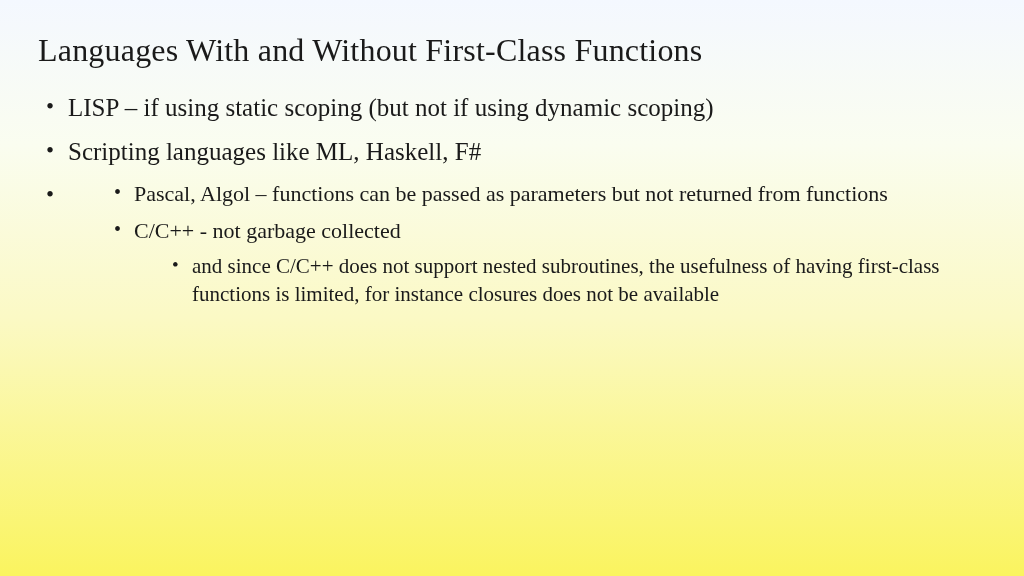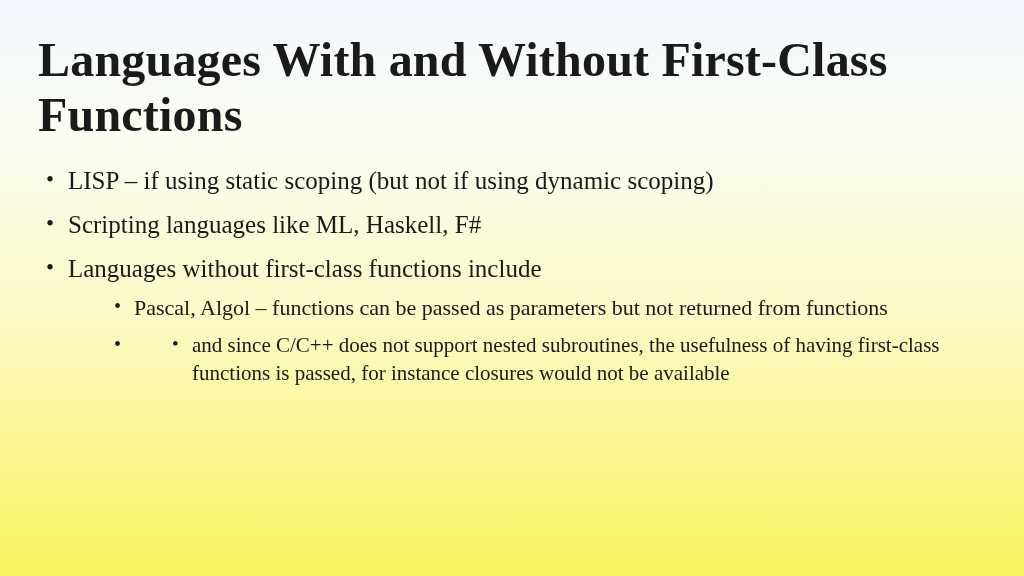--- a/index.html
+++ b/index.html
@@ -6,22 +6,22 @@
     body {
       width: 1024px;
       height: 576px;
       background: linear-gradient(to bottom, #f4f8ff 0%, #fafdf0 25%, #fbf9c5 55%, #faf45f 100%);
       font-family: 'Times New Roman', Times, serif;
       color: #1a1a1a;
       padding: 32px 38px 38px 38px;
       overflow: hidden;
     }
     .title {
-      font-size: 48px;
-      font-weight: bold;
+      font-size: 32px;
+      font-weight: normal;
       margin-bottom: 22px;
       letter-spacing: 0.2px;
     }
     ul.level1 {
       list-style: none;
       padding-left: 8px;
       font-family: Liberation Serif, serif;
     }
     ul.level1 > li {
       font-size: 25px;
@@ -77,23 +77,23 @@
   </style>
 </head>
 <body>
 
 <h1 class="title">Languages With and Without First-Class Functions</h1>
 
 <ul class="level1">
   <li>LISP – if using static scoping (but not if using dynamic scoping)</li>
   <li>Scripting languages like ML, Haskell, F#</li>
   <li>
-    <span>Languages without first-class functions include</span>
     <ul class="level2">
       <li>Pascal, Algol – functions can be passed as parameters but not returned from functions</li>
       <li>
+        <span>C/C++ - not garbage collected</span>
         <ul class="level3">
-          <li>and since C/C++ does not support nested subroutines, the usefulness of having first-class functions is passed, for instance closures would not be available</li>
+          <li>and since C/C++ does not support nested subroutines, the usefulness of having first-class functions is limited, for instance closures does not be available</li>
         </ul>
       </li>
     </ul>
   </li>
 </ul>
 
 </body></html>

